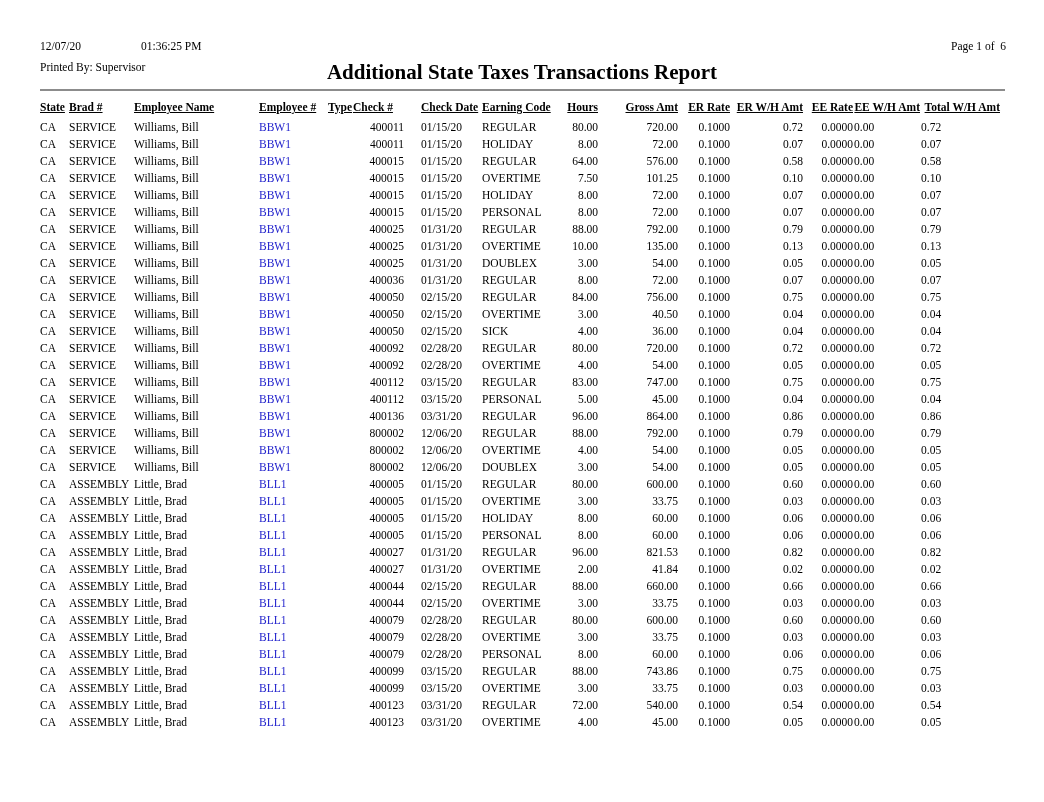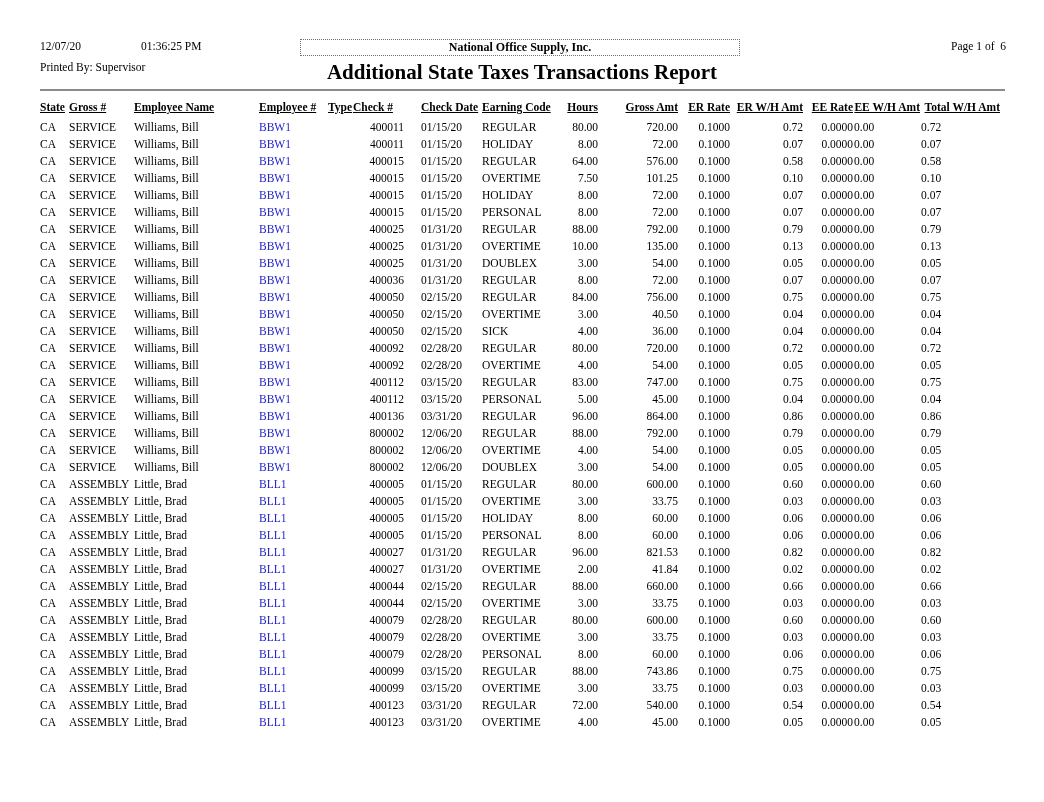--- a/index.html
+++ b/index.html
@@ -49,23 +49,20 @@
   .tax-val { margin-left:10px; }
   td.emp-link { color:#2222CC; cursor:pointer; }
 </style>
 </head>
 <body>
 
 <div class="report">
   <span class="hdr-text hdr-date">12/07/20</span>
   <span class="hdr-text hdr-time">01:36:25 PM</span>
   <span class="hdr-text printed-by">Printed By: Supervisor</span>
-  <div class="company-box">
-    <span>National Office Supply, Inc.</span>
-  </div>
   <span class="hdr-text page-num">Page 1 of  6</span>
   <div class="report-title">Additional State Taxes Transactions Report</div>
   <div class="rule"></div>
 
   <table class="tbl">
     <colgroup>
       <col style="width:29px">
         <col style="width:65px">
         <col style="width:125px">
       <col style="width:69px">
@@ -77,21 +74,21 @@
       <col style="width:80px">
         <col style="width:51px">
         <col style="width:73px">
       <col style="width:50px">
         <col style="width:67px">
         <col style="width:83px">
     </colgroup>
     <thead>
       <tr>
           <th class="c1 a-l">State</th>
-          <th class="c2 a-l">Gross #</th>
+          <th class="c2 a-l">Brad #</th>
           <th class="c3 a-l">Employee Name</th>
           <th class="c4 a-l">Employee #</th>
           <th class="c5 a-l">Type</th>
           <th class="c6 a-l">Check #</th>
           <th class="c7 a-l">Check Date</th>
           <th class="c8 a-l">Earning Code</th>
           <th class="c9 a-r">Hours</th>
           <th class="c10 a-r">Gross Amt</th>
           <th class="c11 a-r">ER Rate</th>
           <th class="c12 a-r">ER W/H Amt</th>

